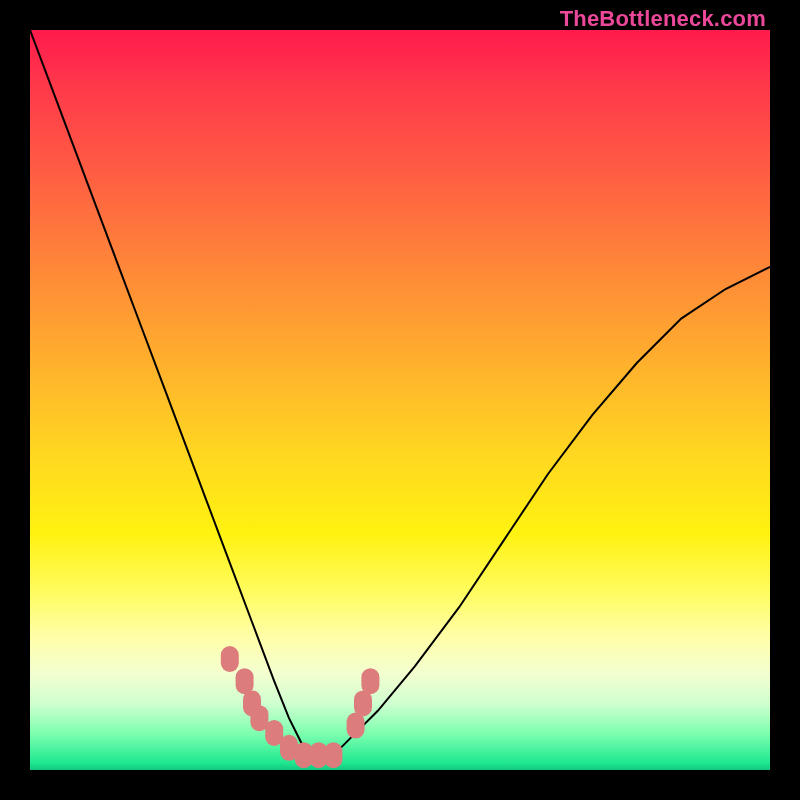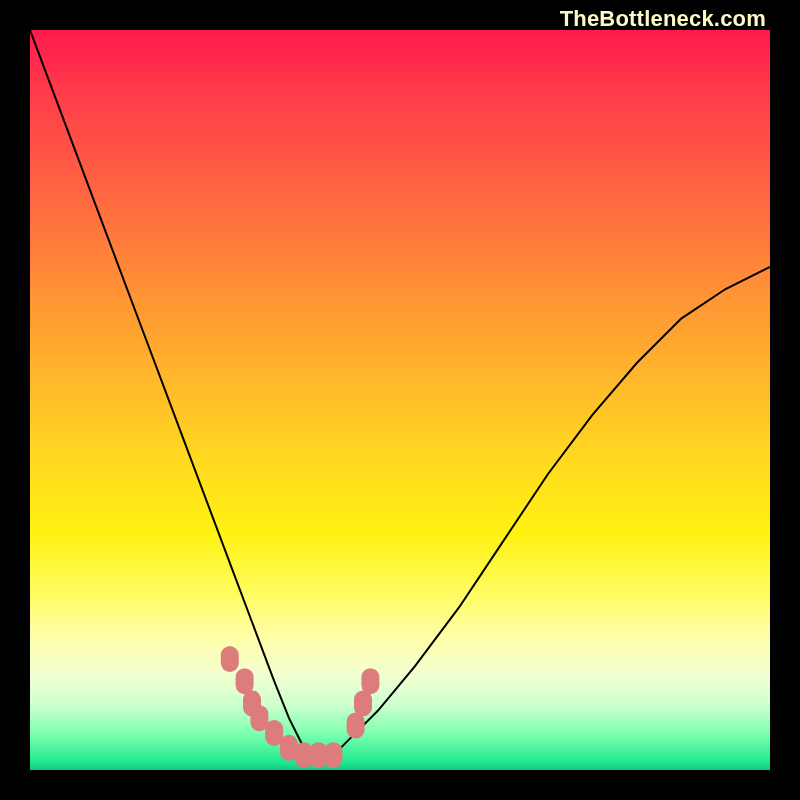--- a/index.html
+++ b/index.html
@@ -34,21 +34,21 @@
       #10c880 100%
     );
   }
   .watermark {
     position: absolute;
     top: 6px;
     right: 34px;
     font-family: Arial, Helvetica, sans-serif;
     font-size: 22px;
     font-weight: 600;
-    color: #fef9c3;
+    color: #ec4899;
     letter-spacing: 0.2px;
   }
   svg.curves {
     position: absolute;
     left: 0;
     top: 0;
     width: 740px;
     height: 740px;
   }
   .curve {

